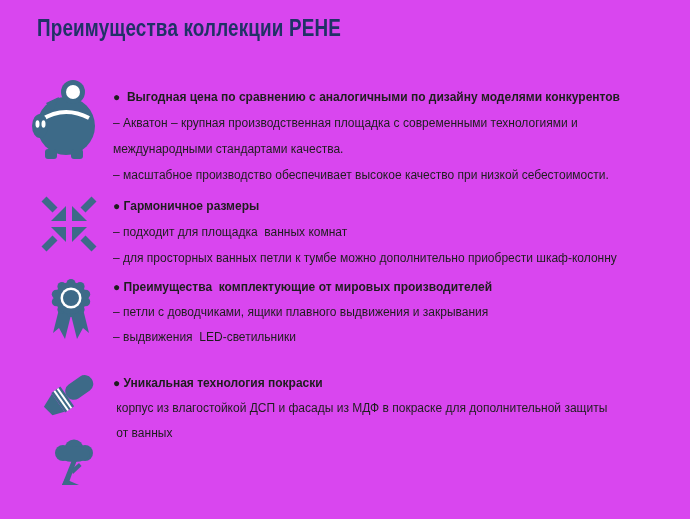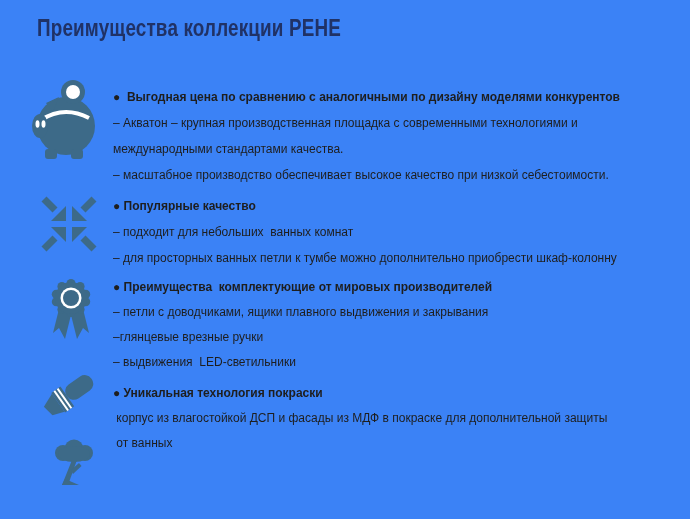--- a/index.html
+++ b/index.html
@@ -1,35 +1,35 @@
 <!DOCTYPE html>
 <html><head>
 <meta charset="utf-8">
 <style>
   :root { --accent: #3D6A88; --title: #203266; --text: #1E1E1E; }
   html,body { margin:0; padding:0; background:#ffffff; }
   .slide {
-    position:relative; width:690px; height:519px; background:#3b82f6;
+    position:relative; width:690px; height:519px; background:#d946ef;
     font-family:"Liberation Sans", sans-serif; color:var(--text); overflow:hidden;
   }
   .title {
     position:absolute; left:37px; top:15px; font-size:23px; font-weight:bold;
     color:var(--title); transform:scaleX(0.82); transform-origin:left center;
     white-space:nowrap; letter-spacing:0.2px;
   }
   .icon { position:absolute; }
   .icon svg { display:block; fill:var(--accent); }
   .section { position:absolute; left:113px; width:566px; font-size:12px; }
   .section p { margin:0; }
   .heading { font-weight:bold; }
   .line, .heading { white-space:pre-wrap; }
   .s1 { top:84px;  line-height:26px; }
   .s2 { top:193px; line-height:26px; }
   .s3 { top:275px; line-height:25px; }
-  .s4 { top:371px; line-height:25px;margin-top:10px; }
+  .s4 { top:371px; line-height:25px; }
   .s5 { top:444px; line-height:20px; }
   .justify-line {
     font-weight:bold; white-space:normal; text-align:justify;
     text-align-last:justify; padding-left:4px;
   }
 </style>
 </head>
 <body>
 
 <div class="slide">
@@ -65,22 +65,22 @@
         <line x1="3" y1="53" x2="14" y2="42"></line>
         <line x1="53" y1="53" x2="42" y2="42"></line>
       </g>
       <polygon points="25,10 25,25 10,25"></polygon>
       <polygon points="31,10 31,25 46,25"></polygon>
       <polygon points="10,31 25,31 25,46"></polygon>
       <polygon points="46,31 31,31 31,46"></polygon>
     </svg>
   </div>
   <div class="section s2">
-    <p class="heading">● Популярные качество</p>
-    <p class="line">– подходит для небольших  ванных комнат</p>
+    <p class="heading">● Гармоничное размеры</p>
+    <p class="line">– подходит для площадка  ванных комнат</p>
     <p class="line">– для просторных ванных петли к тумбе можно дополнительно приобрести шкаф-колонну</p>
   </div>
 
   <div class="icon" style="left:46px; top:277px;">
     <svg width="50" height="70" viewBox="0 0 50 70">
       <polygon points="13,32 25,38 19,62 13,51 7,56"></polygon>
       <polygon points="37,32 25,38 31,62 37,51 43,56"></polygon>
       <g>
         <circle cx="25" cy="6.5" r="4.5"></circle>
           <circle cx="34.1" cy="9.5" r="4.5"></circle>
@@ -94,21 +94,20 @@
           <circle cx="15.9" cy="9.5" r="4.5"></circle>
       </g>
       <circle cx="25" cy="21" r="16"></circle>
       <circle cx="25" cy="21" r="10.5" fill="#ffffff"></circle>
       <circle cx="25" cy="21" r="8"></circle>
     </svg>
   </div>
   <div class="section s3">
     <p class="heading">● Преимущества  комплектующие от мировых производителей</p>
     <p class="line">– петли с доводчиками, ящики плавного выдвижения и закрывания</p>
-    <p class="line">–глянцевые врезные ручки</p>
     <p class="line">– выдвижения  LED-светильники</p>
   </div>
 
   <div class="icon" style="left:42px; top:372px;">
     <svg width="60" height="52" viewBox="0 0 60 52">
       <g transform="rotate(-35 30 26)">
         <polygon points="2,17 16,11 16,33 4,29"></polygon>
         <rect x="16" y="10" width="11" height="24"></rect>
         <rect x="18.6" y="10" width="2" height="24" fill="#ffffff"></rect>
         <rect x="22.6" y="10" width="2" height="24" fill="#ffffff"></rect>

